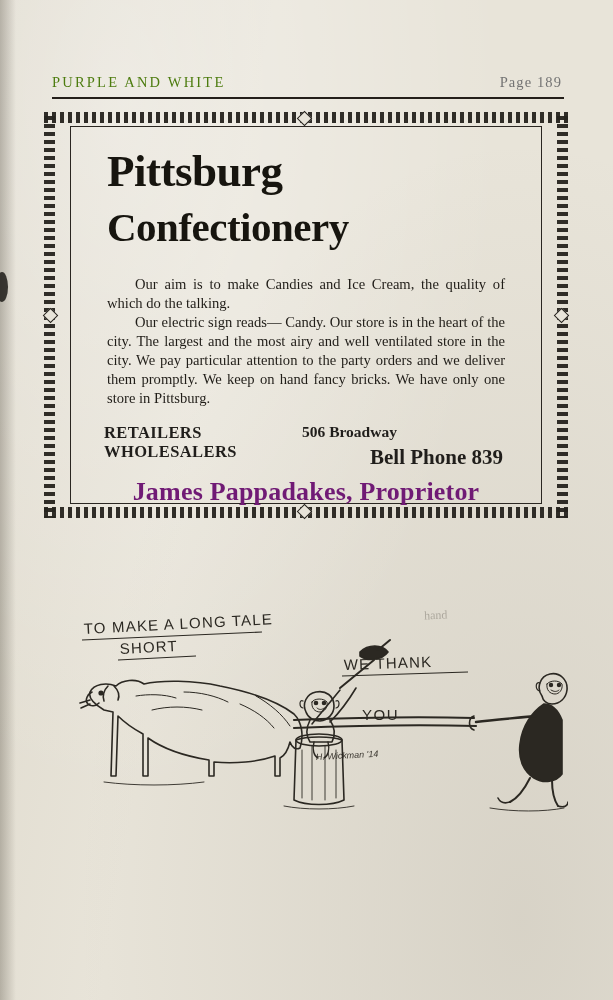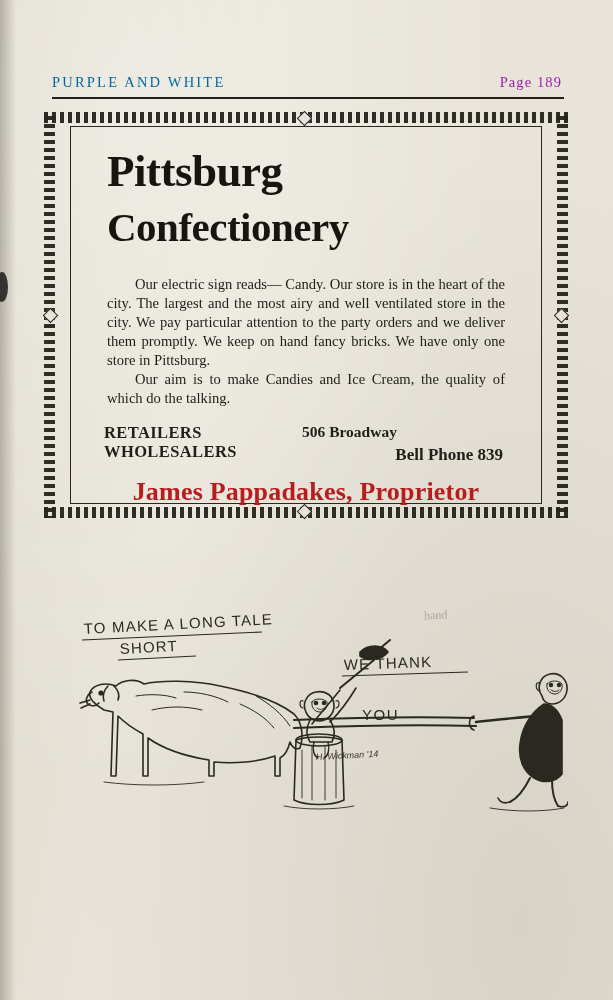--- a/index.html
+++ b/index.html
@@ -57,27 +57,27 @@
     width: 510px;
     display: flex;
     justify-content: space-between;
     align-items: baseline;
   }
   .rh-left {
     font-family: "Liberation Serif", serif;
     font-size: 14.5px;
     letter-spacing: 2.2px;
     font-weight: 400;
-    color: #0369a1;
+    color: #4d7c0f;
   }
   .rh-right {
     font-family: "Liberation Serif", serif;
     font-size: 14.5px;
     letter-spacing: 1.1px;
-    color: #a21caf;
+    color: #737373;
   }
   .head-rule {
     position: absolute;
     left: 52px; top: 97px;
     width: 512px;
     height: 1.6px;
     background: #241f1a;
   }
 
   
@@ -177,29 +177,29 @@
     position: absolute; left: 0; top: 19px;
     font-size: 16.5px; letter-spacing: .4px;
   }
   .ct-address {
     position: absolute; left: 198px; top: 0;
     font-size: 15.5px;
     font-family: Liberation Serif, serif;
   }
   .ct-phone {
     position: absolute; right: 2px; top: 22px;
-    font-size: 17px;
+    font-size: 21px;
   }
   .ad-proprietor {
     margin: 8px 0 0 0;
     text-align: center;
     font-weight: bold;
     font-size: 26px;
     letter-spacing: .2px;
-    color: #b91c1c;
+    color: #701a75;
   }
 
   
   .cartoon {
     position: absolute;
     left: 44px;
     top: 600px;
     width: 524px;
     height: 240px;
   }
@@ -238,22 +238,22 @@
       <div class="deco-diamond" style="left:255px; bottom:1px;"></div>
       <div class="deco-diamond" style="left:1px; top:198px;"></div>
       <div class="deco-diamond" style="right:1px; top:198px;"></div>
     </div>
 
     <div class="ad-inner">
       <div class="ad-title">Pittsburg</div>
       <div class="ad-title2">Confectionery</div>
 
       <div class="ad-body">
+        <p>Our aim is to make Candies and Ice Cream, the quality of which do the talking.</p>
         <p>Our electric sign reads— Candy. Our store is in the heart of the city. The largest and the most airy and well ventilated store in the city. We pay particular attention to the party orders and we deliver them promptly. We keep on hand fancy bricks. We have only one store in Pittsburg.</p>
-        <p>Our aim is to make Candies and Ice Cream, the quality of which do the talking.</p>
       </div>
 
       <div class="ad-contact">
         <div class="ct-retailers">RETAILERS</div>
         <div class="ct-wholesalers">WHOLESALERS</div>
         <div class="ct-address">506 Broadway</div>
         <div class="ct-phone">Bell Phone 839</div>
       </div>
 
       <div class="ad-proprietor">James Pappadakes, Proprietor</div>

